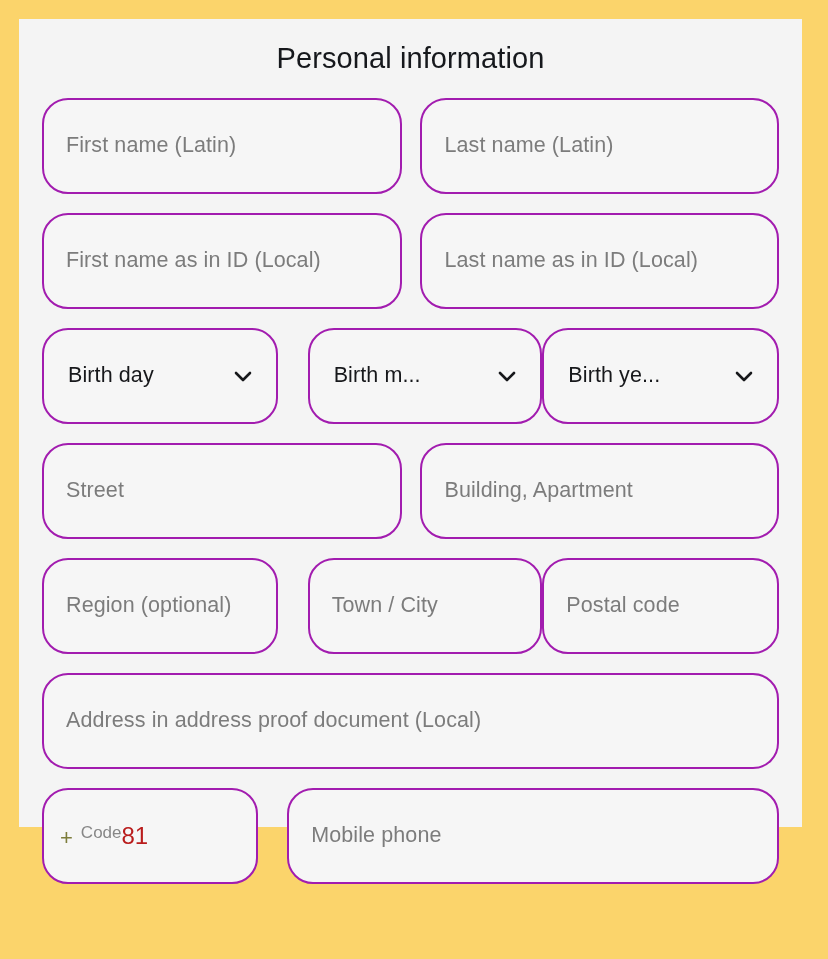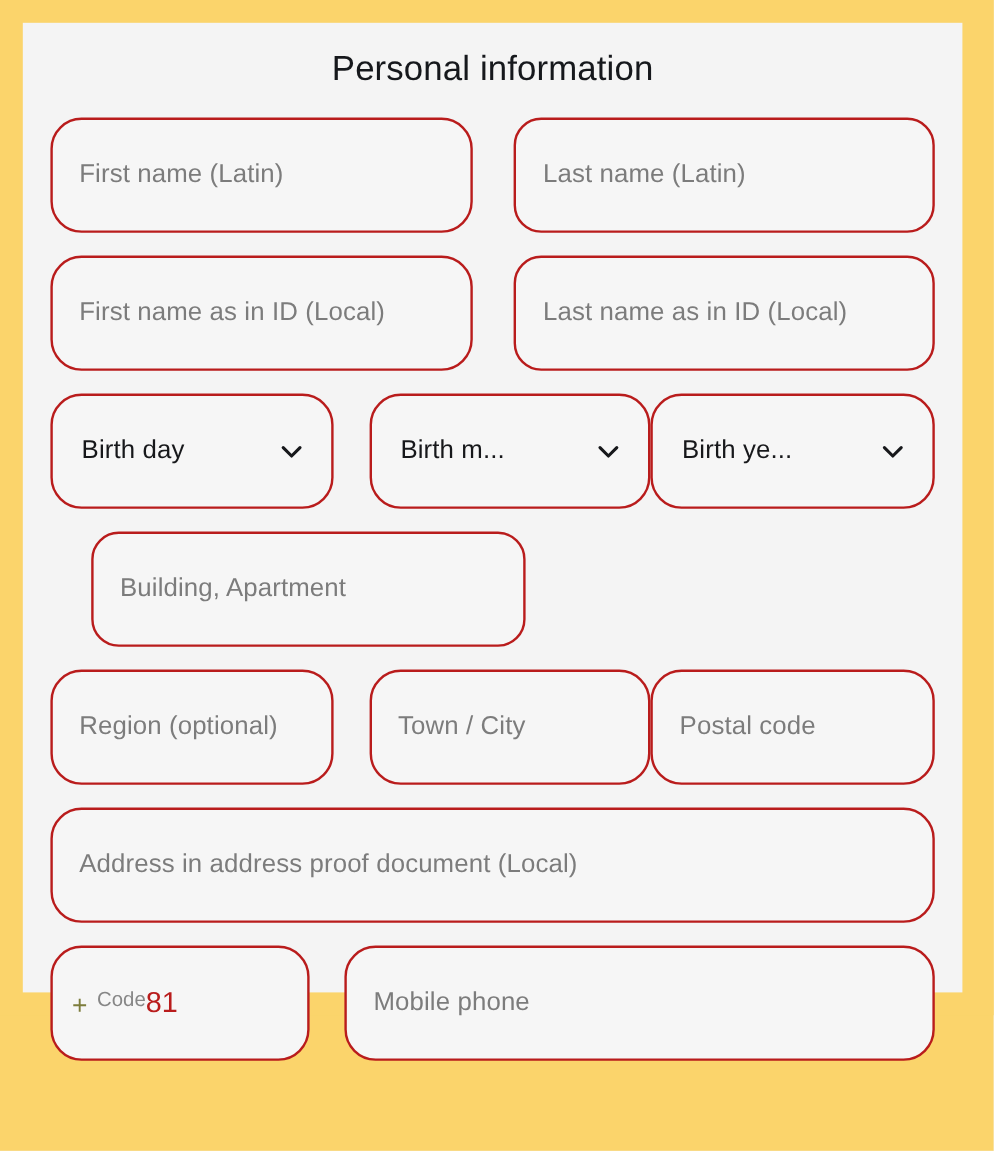--- a/index.html
+++ b/index.html
@@ -43,21 +43,21 @@
   .rows {
     padding: 0 23px 0 23px;
   }
   .row {
     display: flex;
     margin-bottom: 19px;
   }
   .field {
     box-sizing: border-box;
     height: 96px;
-    border: 2px solid #b91c1c;
+    border: 2px solid #a21caf;
     border-radius: 26px;
     background: #f6f6f6;
     display: flex;
     align-items: center;
     padding: 0 22px;
     overflow: hidden;
     position: relative;
   }
   .field .ph {
     font-size: 21.5px;
@@ -80,21 +80,21 @@
   .chev {
     width: 26px;
     height: 26px;
     flex: 0 0 26px;
     display: block;
   }
   .chev svg { display: block; }
 
   
   .c-half-l { width: 364px; }
-  .c-half-r { width: 362px; margin-left: 34px; border-radius: 23px; }
+  .c-half-r { width: 362px; margin-left: 18px; }
   .c-third-1 { width: 237px; }
   .c-third-2 { width: 236px; margin-left: 30px; }
   .c-third-3 { width: 238px; }
   .c-full { width: 744px; }
   .c-code { width: 222px; }
   .c-phone { width: 506px; margin-left: 29px; }
 
   
   .field.code {
     padding: 0 16px 0 16px;
@@ -179,20 +179,23 @@
           <span class="val">Birth ye...</span>
           <span class="chev">
             <svg width="26" height="26" viewBox="0 0 26 26">
                 <path d="M6 10 L13 17 L20 10" fill="none" stroke="#17181b" stroke-width="2.6" stroke-linecap="round" stroke-linejoin="round"></path>
               </svg>
           </span>
         </div>
       </div>
 
       <div class="row">
+        <div class="field c-half-l">
+          <span class="ph">Street</span>
+        </div>
         <div class="field c-half-r">
           <span class="ph">Building, Apartment</span>
         </div>
       </div>
 
       <div class="row">
         <div class="field c-third-1">
           <span class="ph">Region (optional)</span>
         </div>
         <div class="field c-third-2">

